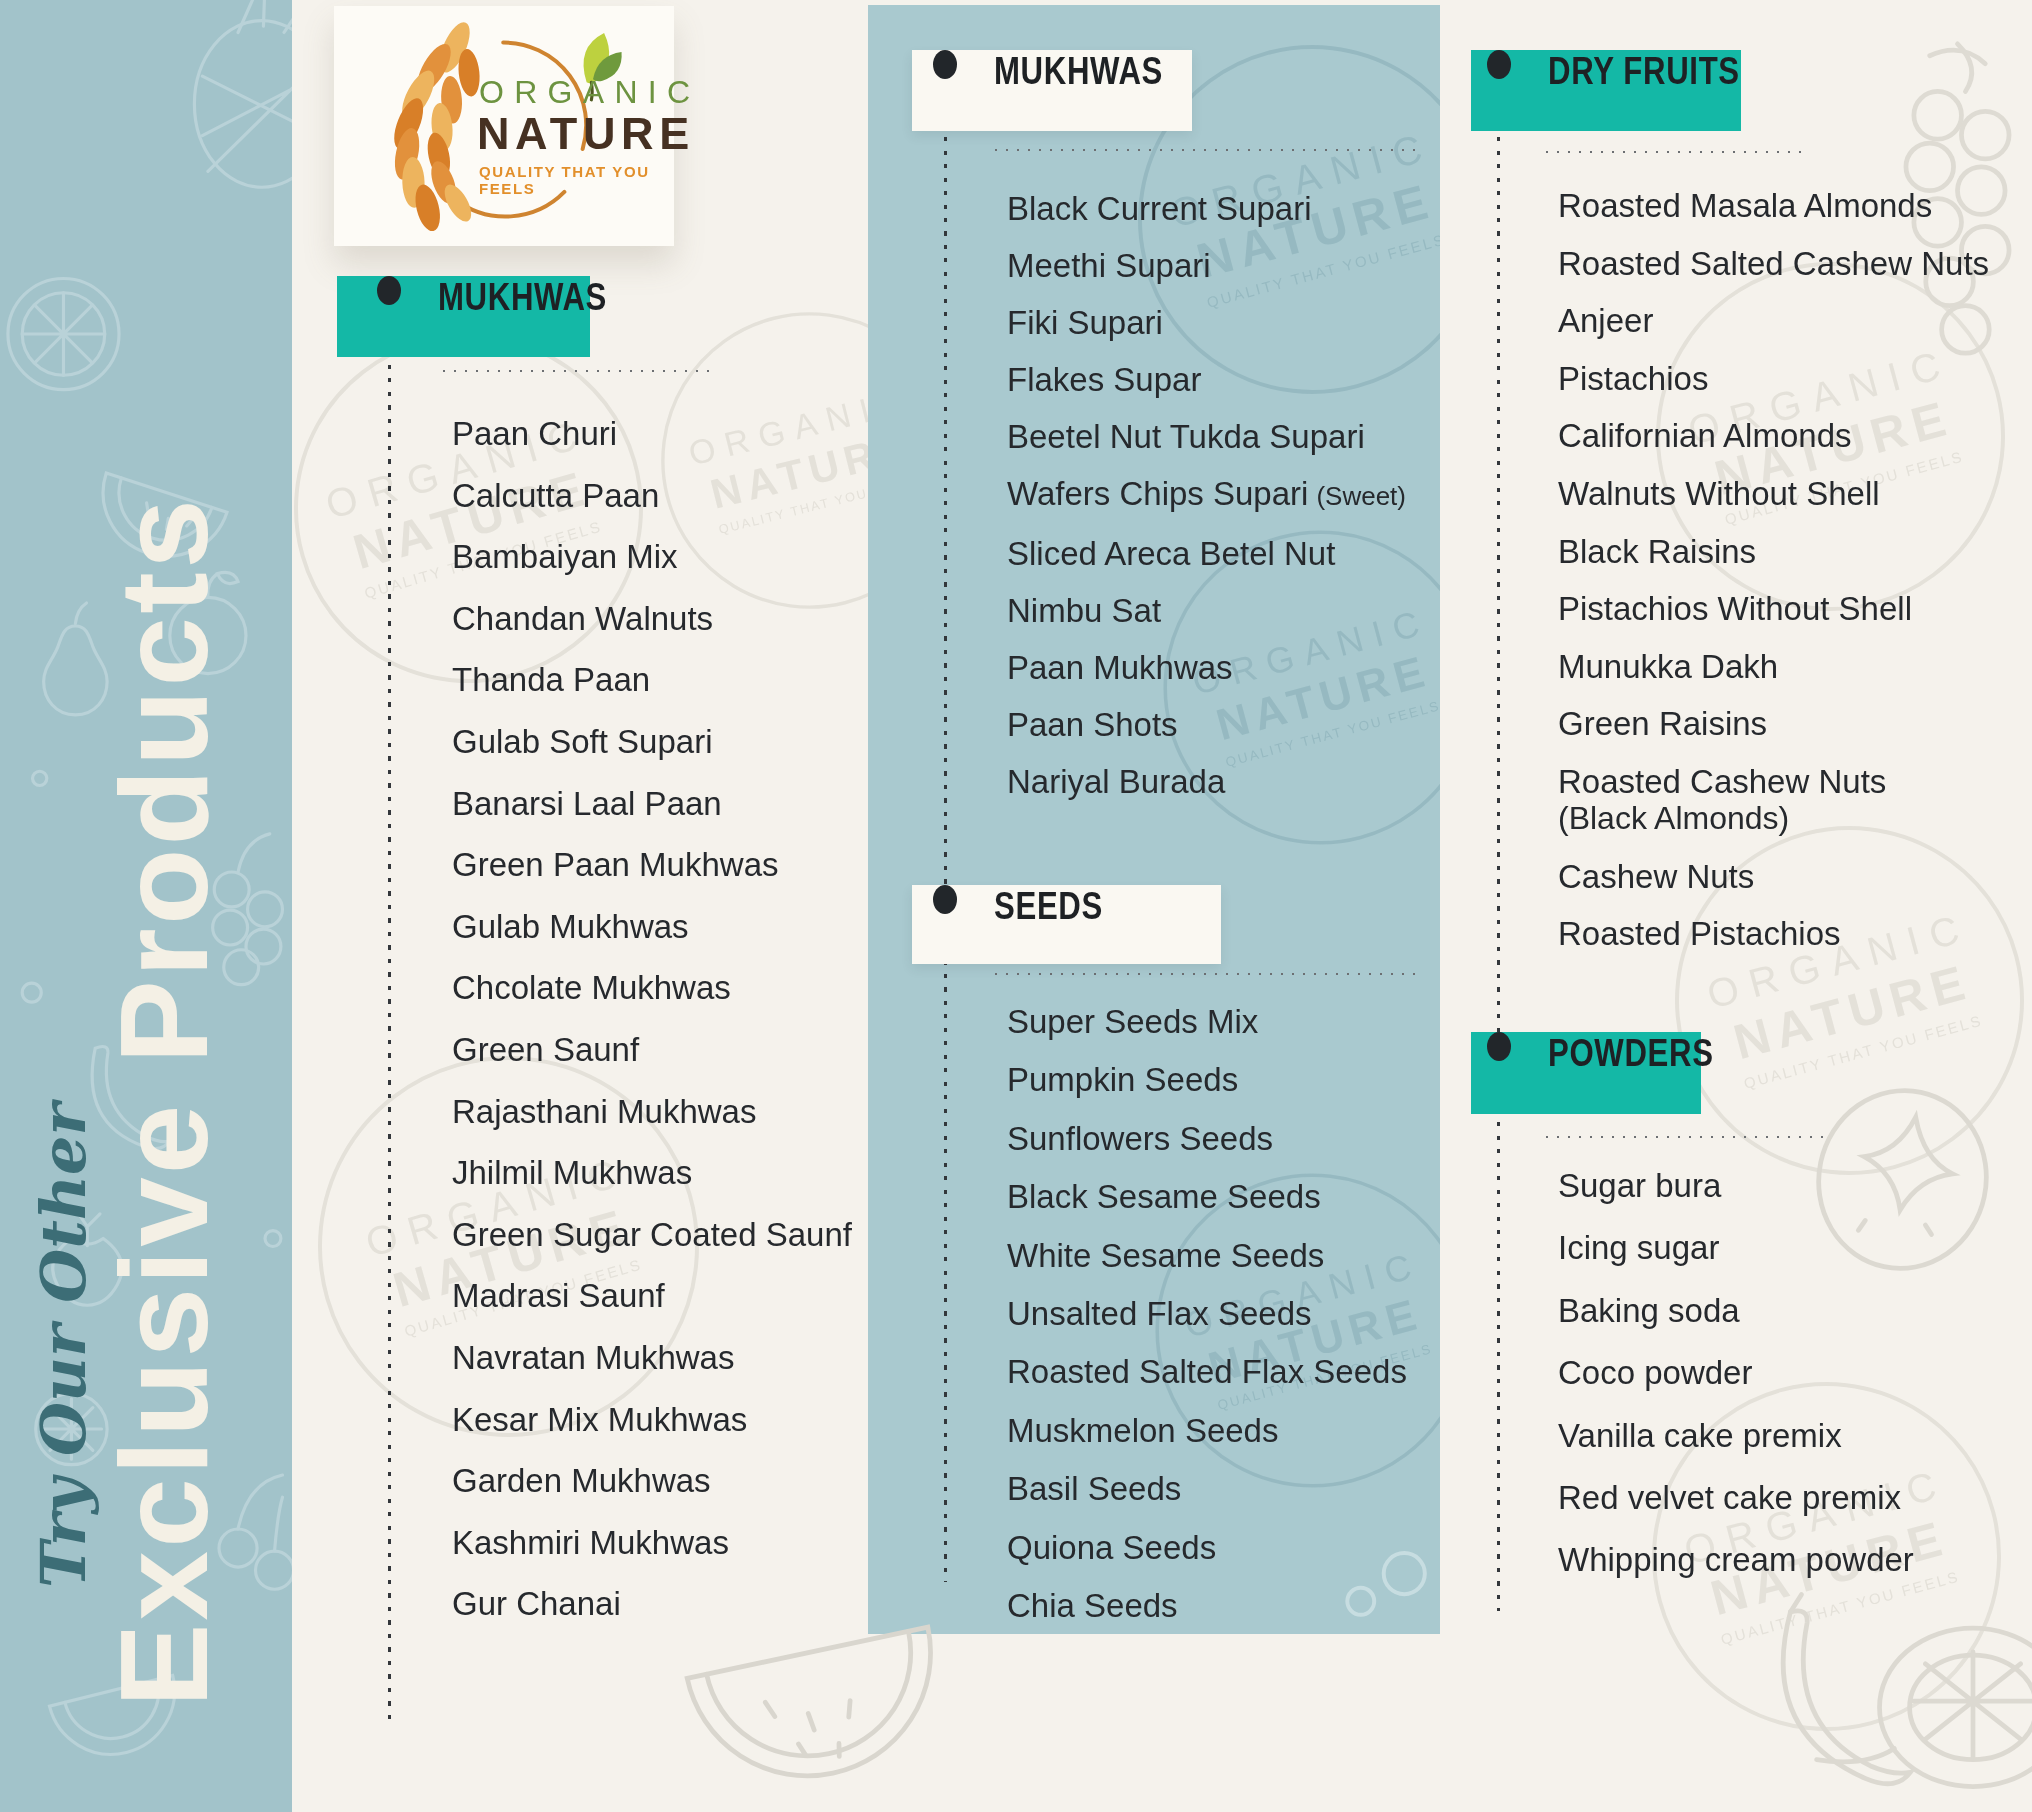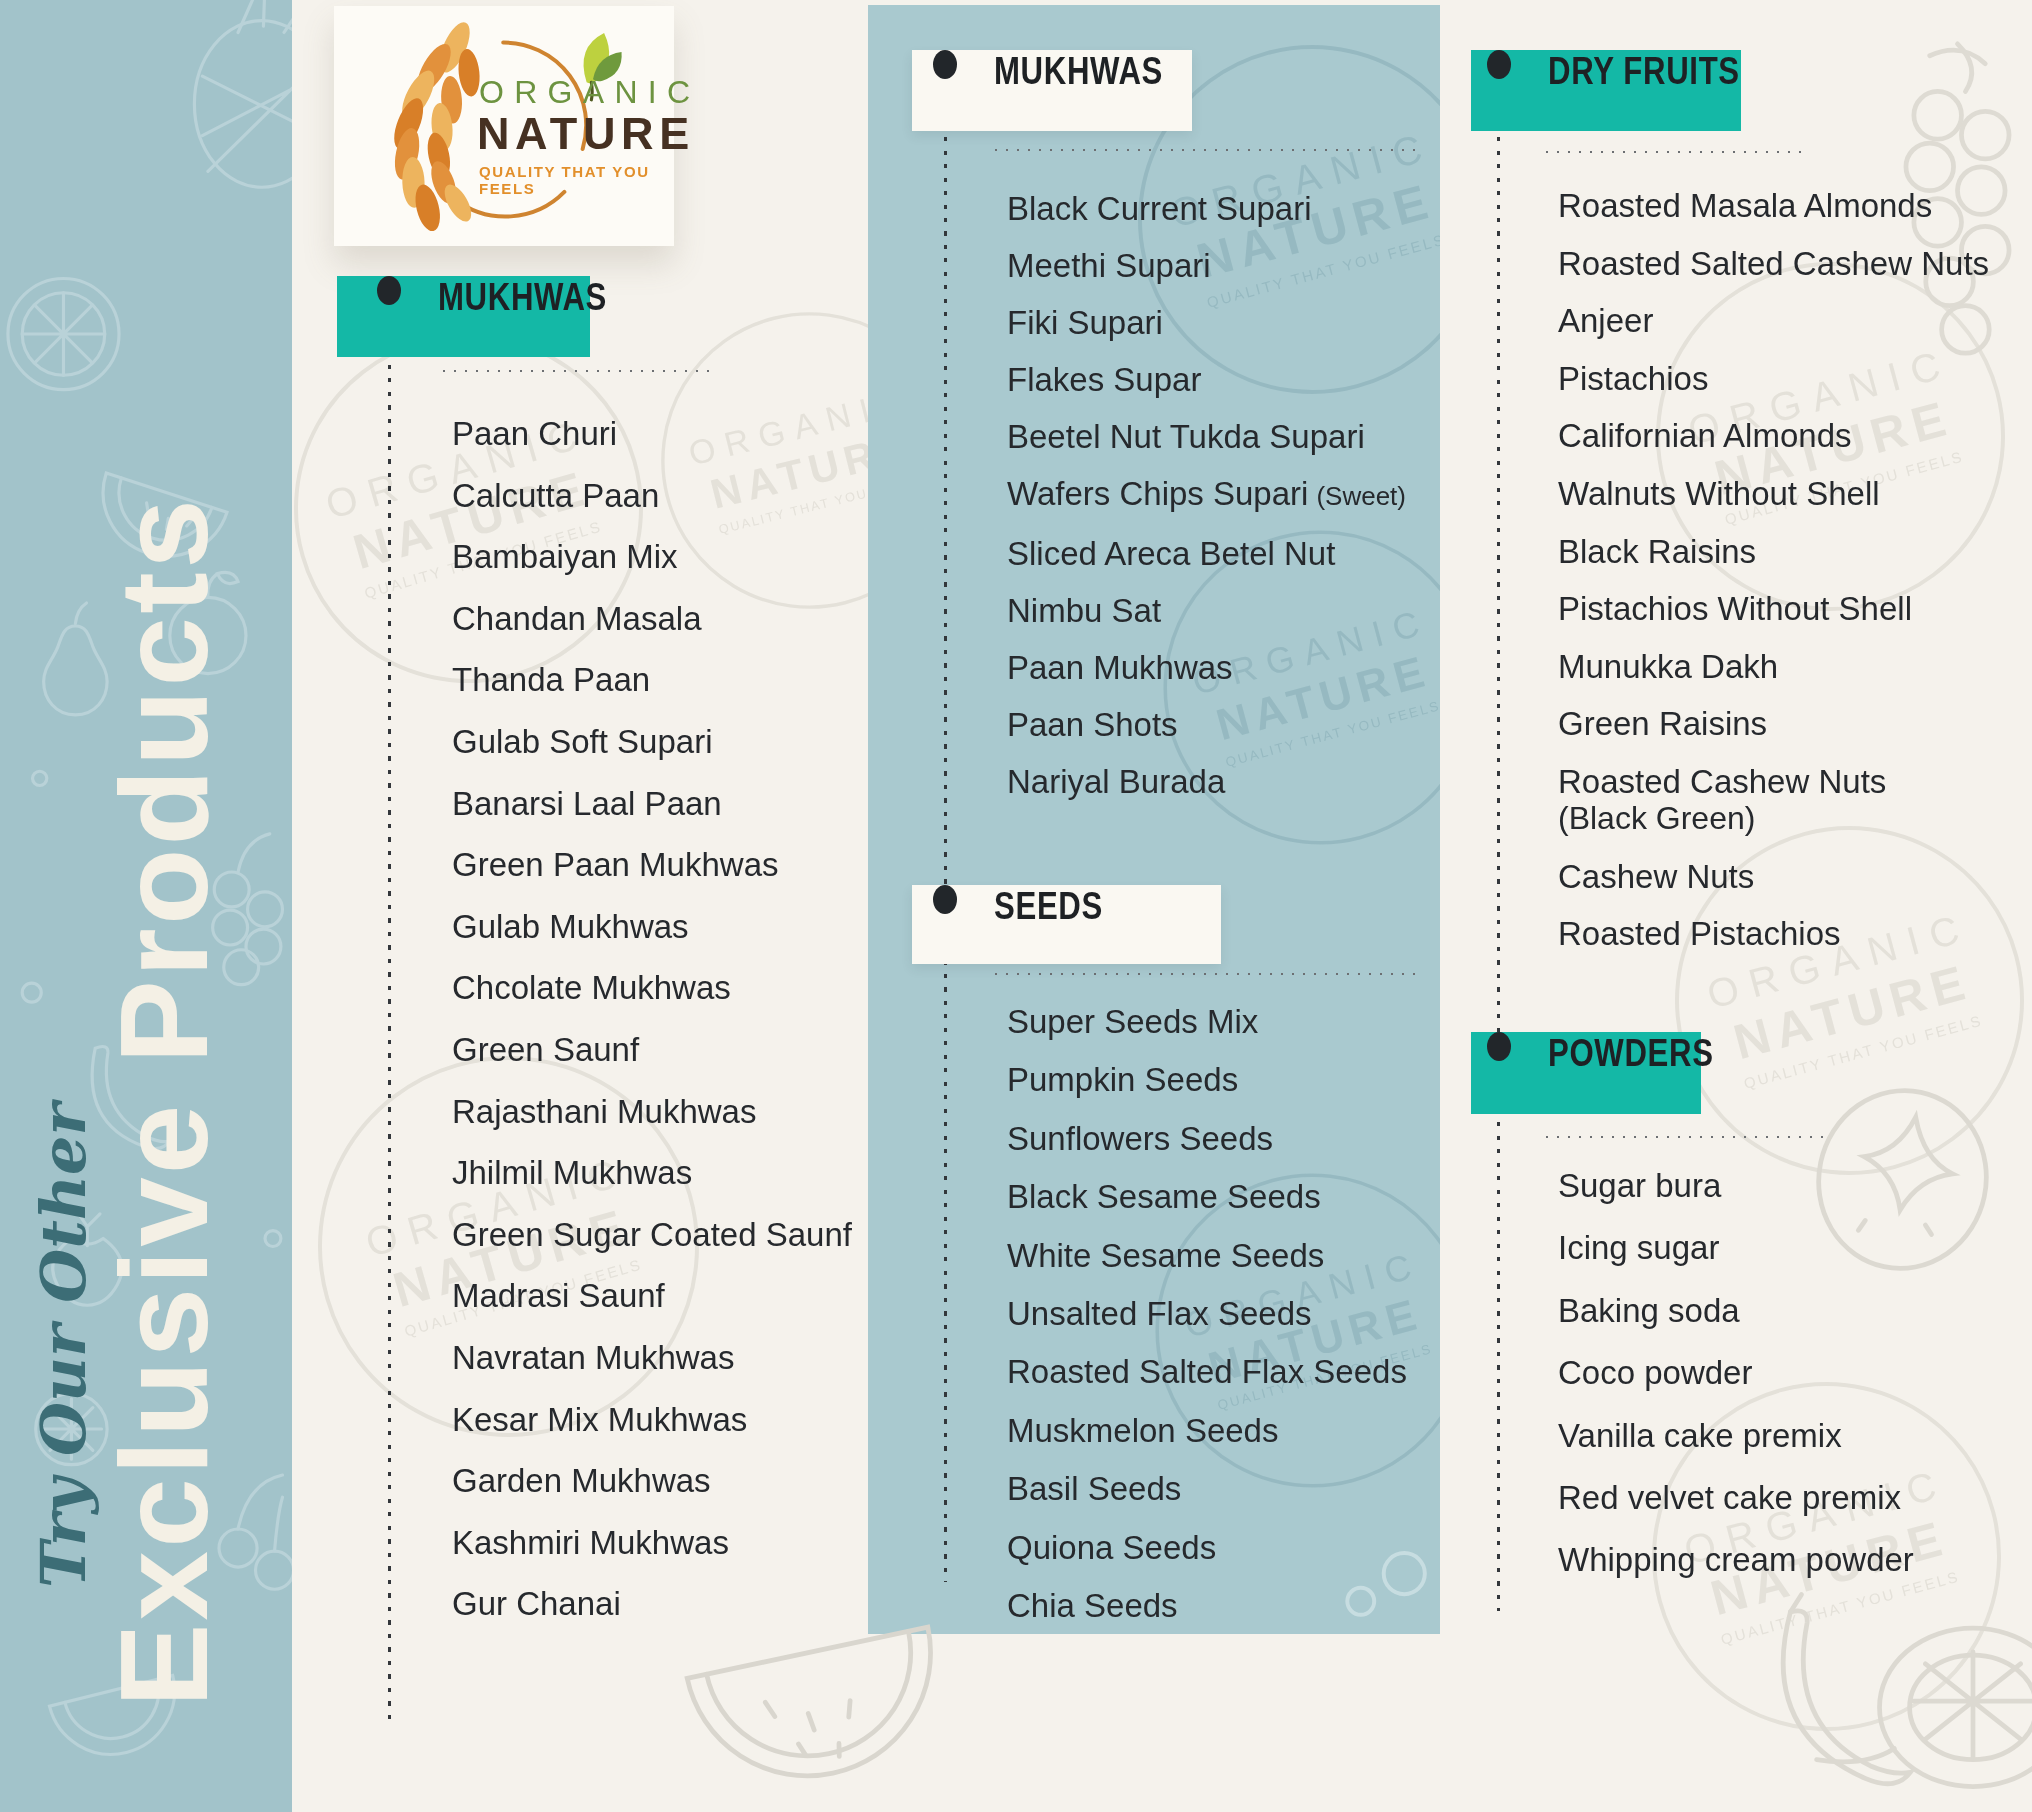--- a/index.html
+++ b/index.html
@@ -269,21 +269,21 @@
   <div class="vline"></div>
   <div class="hdr orange">
     <span class="bullet"></span>
     <h2>MUKHWAS</h2>
   </div>
   <div class="hline"></div>
   <ul class="plist">
       <li><span class="t">Paan Churi</span></li>
       <li><span class="t">Calcutta Paan</span></li>
       <li><span class="t">Bambaiyan Mix</span></li>
-      <li><span class="t">Chandan Masala</span></li>
+      <li><span class="t">Chandan Walnuts</span></li>
       <li><span class="t">Thanda Paan</span></li>
       <li><span class="t">Gulab Soft Supari</span></li>
       <li><span class="t">Banarsi Laal Paan</span></li>
       <li><span class="t">Green Paan Mukhwas</span></li>
       <li><span class="t">Gulab Mukhwas</span></li>
       <li><span class="t">Chcolate Mukhwas</span></li>
       <li><span class="t">Green Saunf</span></li>
       <li><span class="t">Rajasthani Mukhwas</span></li>
       <li><span class="t">Jhilmil Mukhwas</span></li>
       <li><span class="t">Green Sugar Coated Saunf</span></li>
@@ -350,21 +350,21 @@
       <li><span class="t">Roasted Masala Almonds</span></li>
       <li><span class="t">Roasted Salted Cashew Nuts</span></li>
       <li><span class="t">Anjeer</span></li>
       <li><span class="t">Pistachios</span></li>
       <li><span class="t">Californian Almonds</span></li>
       <li><span class="t">Walnuts Without Shell</span></li>
       <li><span class="t">Black Raisins</span></li>
       <li><span class="t">Pistachios Without Shell</span></li>
       <li><span class="t">Munukka Dakh</span></li>
       <li><span class="t">Green Raisins</span></li>
-      <li><span class="t">Roasted Cashew Nuts</span><span class="sub">(Black Green)</span></li>
+      <li><span class="t">Roasted Cashew Nuts</span><span class="sub">(Black Almonds)</span></li>
       <li><span class="t">Cashew Nuts</span></li>
       <li><span class="t">Roasted Pistachios</span></li>
     </ul>
   <div class="hdr orange pw">
     <span class="bullet"></span>
     <h2>POWDERS</h2>
   </div>
   <div class="hline pw"></div>
   <ul class="plist pw">
       <li><span class="t">Sugar bura</span></li>

